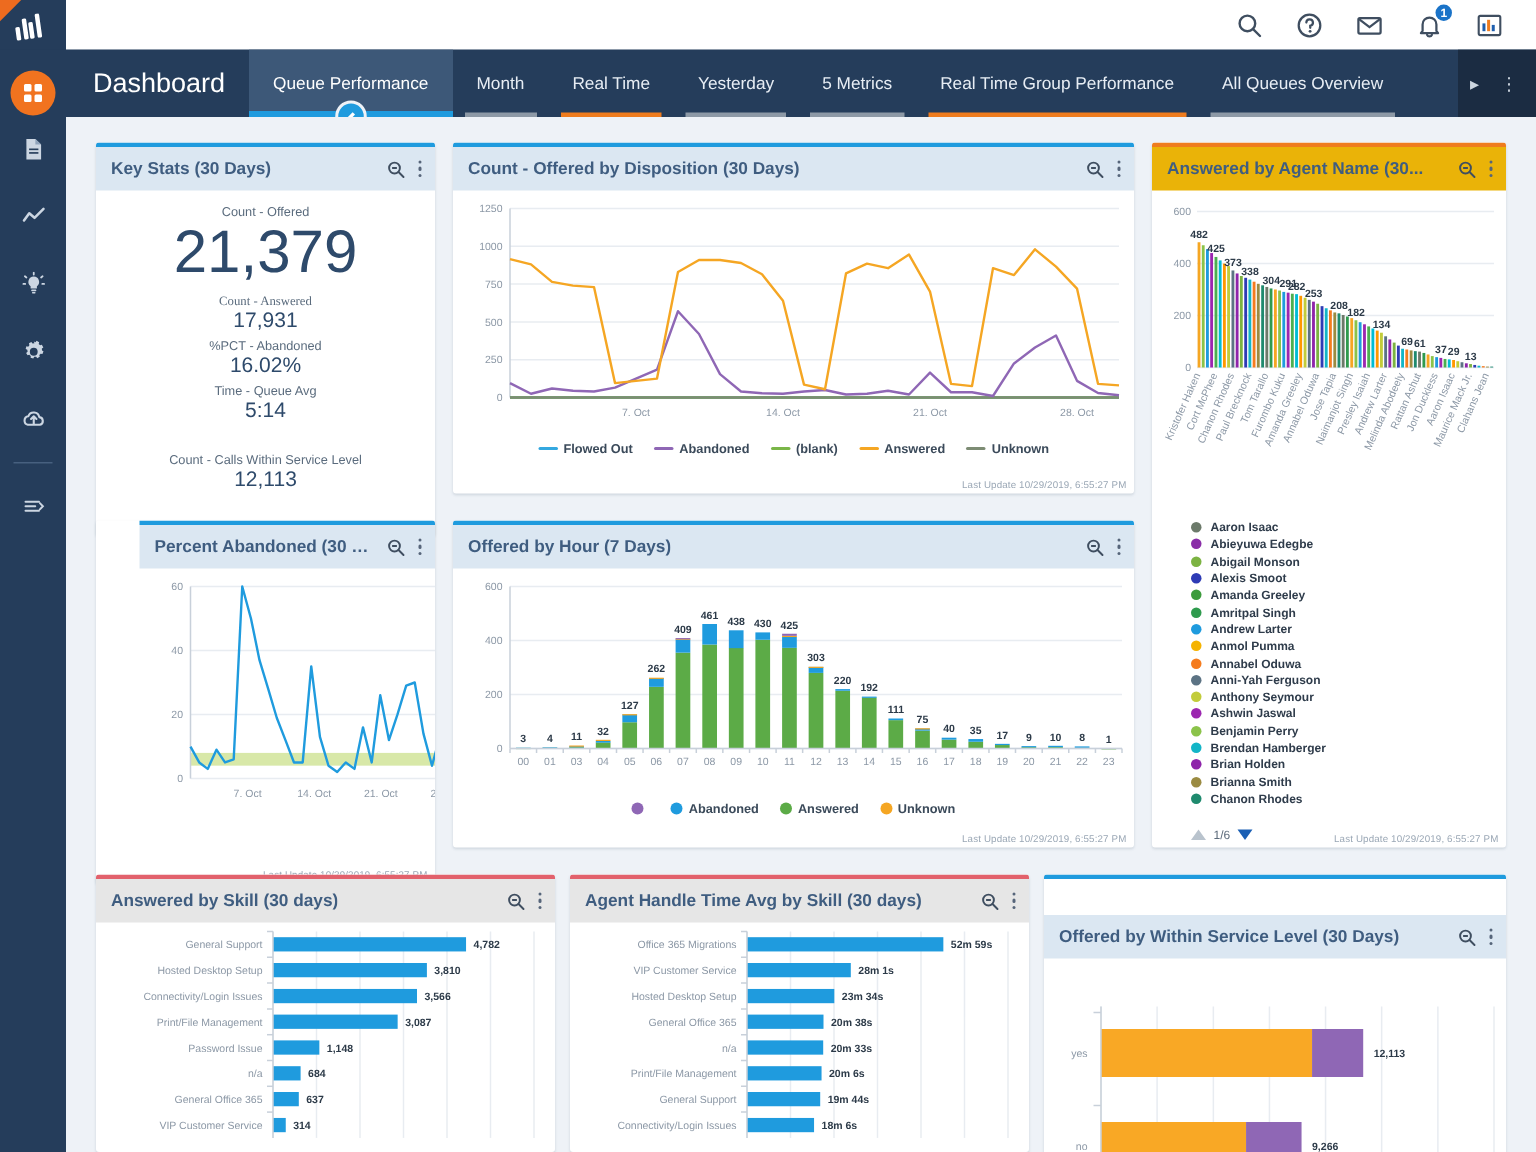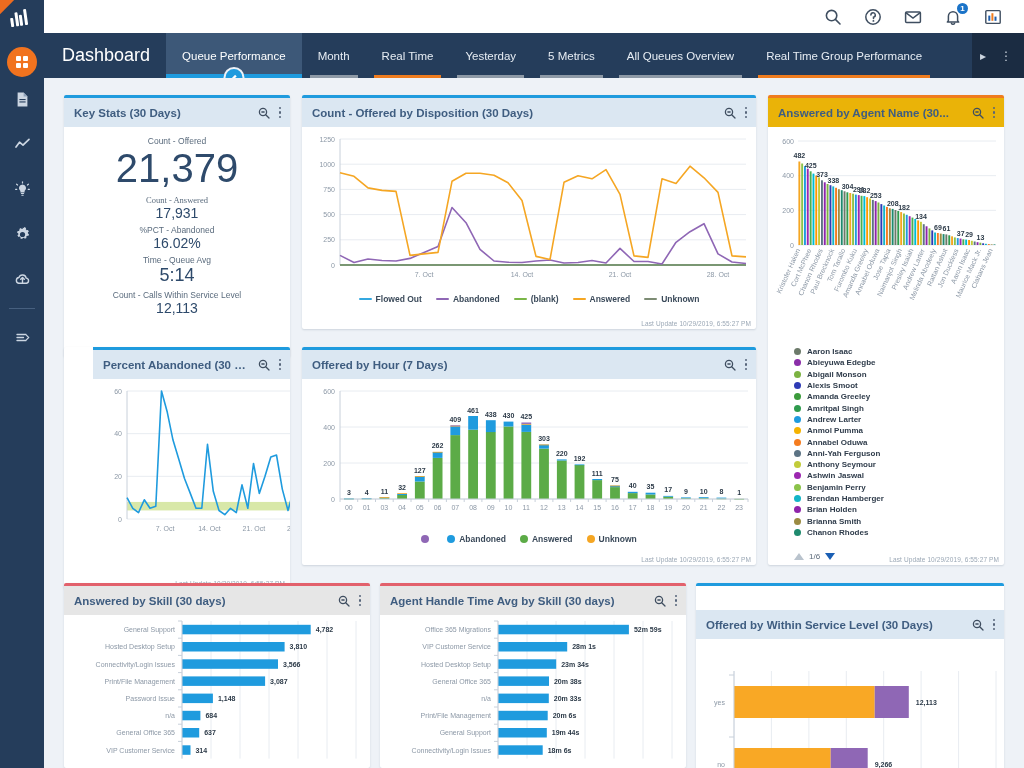--- a/index.html
+++ b/index.html
@@ -249,26 +249,26 @@
       <span class="ul"></span>
     </div>
     <div class="tab">
       <span>Yesterday</span>
       <span class="ul"></span>
     </div>
     <div class="tab">
       <span>5 Metrics</span>
       <span class="ul"></span>
     </div>
+    <div class="tab accent">
+      <span>Real Time Group Performance</span>
+      <span class="ul"></span>
+    </div>
     <div class="tab">
       <span>All Queues Overview</span>
-      <span class="ul"></span>
-    </div>
-    <div class="tab accent">
-      <span>Real Time Group Performance</span>
       <span class="ul"></span>
     </div>
 
     <div class="nav-right">
       <div>▸</div>
       <div>⋮</div>
     </div>
   </div>
 
   <div class="canvas">
@@ -292,22 +292,22 @@
           </span>
       </div>
       <div class="cbody" style="padding-top:9px; text-align:center;">
         <div style="font-size:8.5px; color:#5a6b7d;">Count - Offered</div>
         <div style="font-size:40px; color:#2e4a6b; line-height:46px; margin-top:-1px;">21,379</div>
         <div style="font-size:8.5px; color:#5a6b7d; margin-top:4px;font-family:Liberation Serif, serif;">Count - Answered</div>
         <div style="font-size:14px; color:#2e4a6b;">17,931</div>
         <div style="font-size:8.5px; color:#5a6b7d; margin-top:4px;">%PCT - Abandoned</div>
         <div style="font-size:14px; color:#2e4a6b;">16.02%</div>
         <div style="font-size:8.5px; color:#5a6b7d; margin-top:4px;">Time - Queue Avg</div>
-        <div style="font-size:18px; color:#2e4a6b;">5:14</div>
-        <div style="font-size:8.5px; color:#5a6b7d; margin-top:4px;">Count - Calls Within Service Level</div>
+        <div style="font-size:14px; color:#2e4a6b;">5:14</div>
+        <div style="font-size:8.5px; color:#5a6b7d; margin-top:20px;">Count - Calls Within Service Level</div>
         <div style="font-size:14px; color:#2e4a6b;">12,113</div>
         <div class="stamp">Last Update 10/29/2019, 6:55:27 PM</div>
       </div>
     </div>
 
     <div class="card" style="left:258px; top:17px; width:454px; height:234px;">
       <div class="accentbar" style="background:#1f9bde"></div>
       <div class="chead" style="background:#dbe7f2">
         <span class="ttl">Count - Offered by Disposition (30 Days)</span>
         <span class="sp"></span>

